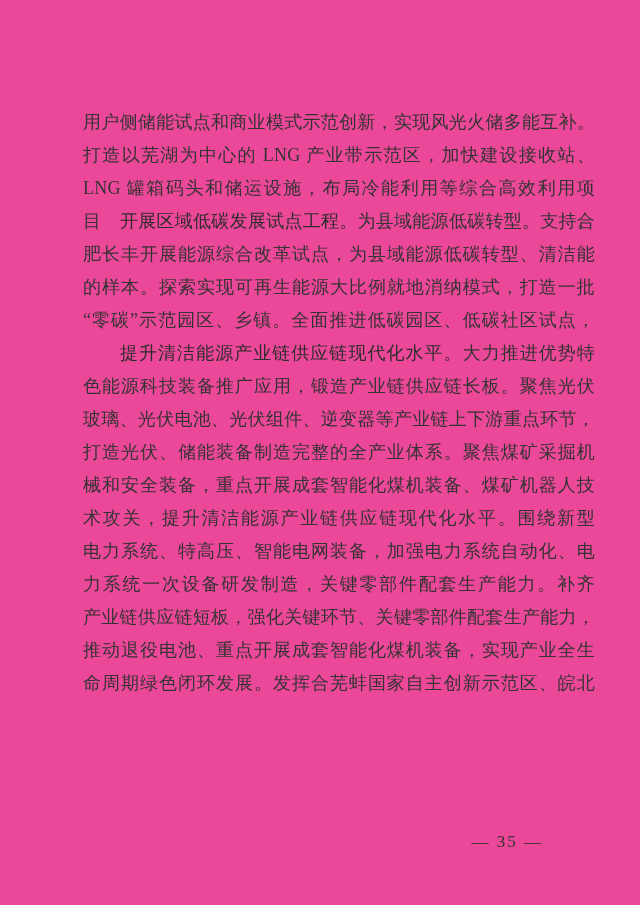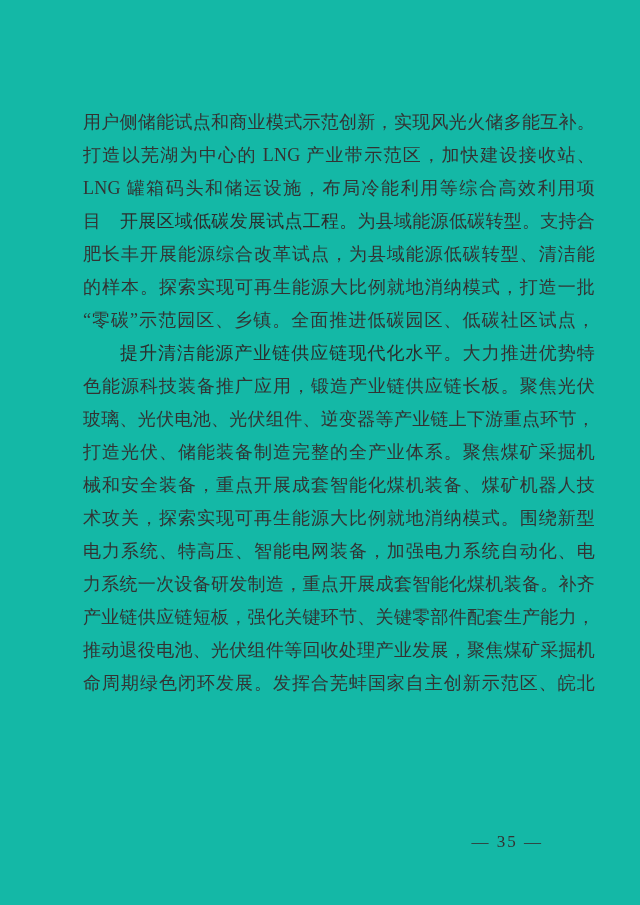--- a/index.html
+++ b/index.html
@@ -10,21 +10,21 @@
     width: 640px;
     height: 905px;
     background: #fdfdfc;
     font-family: "Liberation Serif", "DejaVu Serif", serif;
     position: relative;
     overflow: hidden;
   }
   .page {
     position: absolute;
     inset: 0;
-    background: #14b8a6;
+    background: #ec4899;
   }
   .textblock {
     position: absolute;
     left: 83px;
     top: 106px;
     width: 512px;
   }
   .line {
     height: 33px;
     line-height: 33px;
@@ -84,28 +84,28 @@
     <div class="line full indent"><span class="b">提升清洁能源产业链供应链现代化水平。</span><span>大力推进优势特</span></div>
 
     <div class="line full"><span class="b"></span><span>色能源科技装备推广应用，锻造产业链供应链长板。聚焦光伏</span></div>
 
     <div class="line full"><span class="b"></span><span>玻璃、光伏电池、光伏组件、逆变器等产业链上下游重点环节，</span></div>
 
     <div class="line full"><span class="b"></span><span>打造光伏、储能装备制造完整的全产业体系。聚焦煤矿采掘机</span></div>
 
     <div class="line full"><span class="b"></span><span>械和安全装备，重点开展成套智能化煤机装备、煤矿机器人技</span></div>
 
-    <div class="line full"><span class="b"></span><span>术攻关，探索实现可再生能源大比例就地消纳模式。围绕新型</span></div>
+    <div class="line full"><span class="b"></span><span>术攻关，提升清洁能源产业链供应链现代化水平。围绕新型</span></div>
 
     <div class="line full"><span class="b"></span><span>电力系统、特高压、智能电网装备，加强电力系统自动化、电</span></div>
 
-    <div class="line full"><span class="b"></span><span>力系统一次设备研发制造，重点开展成套智能化煤机装备。补齐</span></div>
+    <div class="line full"><span class="b"></span><span>力系统一次设备研发制造，关键零部件配套生产能力。补齐</span></div>
 
     <div class="line full"><span class="b"></span><span>产业链供应链短板，强化关键环节、关键零部件配套生产能力，</span></div>
 
-    <div class="line full"><span class="b"></span><span>推动退役电池、光伏组件等回收处理产业发展，聚焦煤矿采掘机</span></div>
+    <div class="line full"><span class="b"></span><span>推动退役电池、重点开展成套智能化煤机装备，实现产业全生</span></div>
 
     <div class="line full"><span class="b"></span><span>命周期绿色闭环发展。发挥合芜蚌国家自主创新示范区、皖北</span></div>
 
   </div>
 
   <div class="pagenum">— 35 —</div>
 </div>
 
 </body></html>

